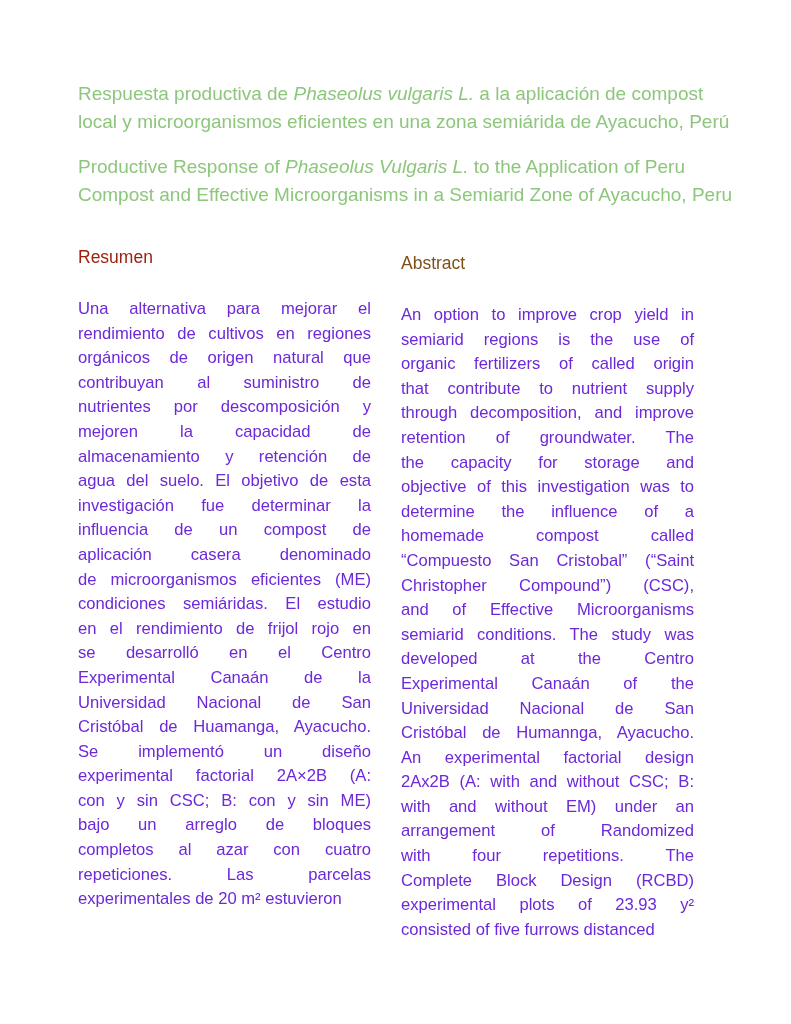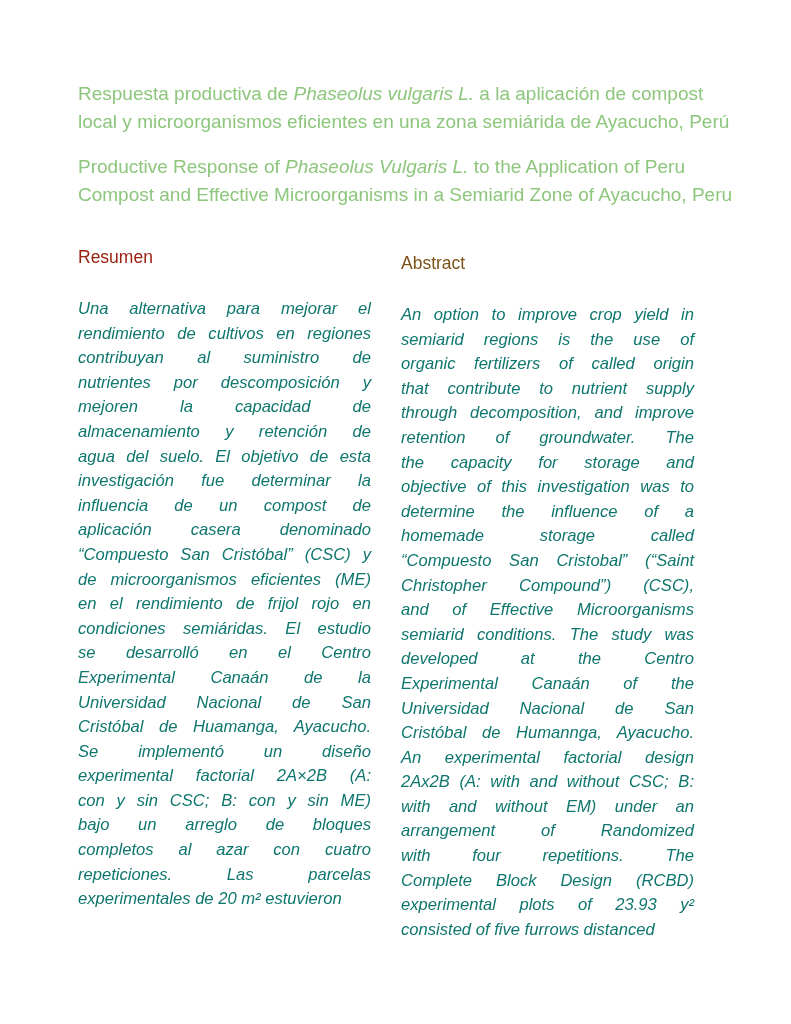--- a/index.html
+++ b/index.html
@@ -27,21 +27,21 @@
   .col-left  { left: 78px;  top: 245px; }
   .col-right { left: 393px; top: 251px; margin-left: 8px; }
 
   .heading {
     margin: 0 0 28px 0; font-weight: normal;
     font-size: 17.5px; line-height: 24px;
   }
   .heading-resumen  { color: #9b2211; }
   .heading-abstract { color: #7d5118; }
 
-  .body-text { font-size: 16.6px; line-height: 24.6px; color: #0f766e; font-style: italic; }
+  .body-text { font-size: 16.6px; line-height: 24.6px; color: #6d28d9; }
   .tline {
     text-align: justify;
     text-align-last: justify;
     text-justify: inter-word;
   }
   .tline.last { text-align-last: left; }
 </style>
 </head>
 <body>
 
@@ -55,32 +55,32 @@
   <h1 class="title title-en">
       <div class="rline"><span>Productive Response of </span><span class="italic">Phaseolus Vulgaris L.</span><span> to the Application of Peru</span></div>
       <div class="rline"><span>Compost and Effective Microorganisms in a Semiarid Zone of Ayacucho, Peru</span></div>
     </h1>
 
   <section class="col col-left">
     <h2 class="heading heading-resumen">Resumen</h2>
     <div class="body-text">
         <div class="tline">Una alternativa para mejorar el</div>
         <div class="tline">rendimiento de cultivos en regiones</div>
+        <div class="tline">orgánicos de origen natural que</div>
         <div class="tline">contribuyan al suministro de</div>
         <div class="tline">nutrientes por descomposición y</div>
         <div class="tline">mejoren la capacidad de</div>
         <div class="tline">almacenamiento y retención de</div>
         <div class="tline">agua del suelo. El objetivo de esta</div>
         <div class="tline">investigación fue determinar la</div>
         <div class="tline">influencia de un compost de</div>
         <div class="tline">aplicación casera denominado</div>
-        <div class="tline">“Compuesto San Cristóbal” (CSC) y</div>
         <div class="tline">de microorganismos eficientes (ME)</div>
+        <div class="tline">condiciones semiáridas. El estudio</div>
         <div class="tline">en el rendimiento de frijol rojo en</div>
-        <div class="tline">condiciones semiáridas. El estudio</div>
         <div class="tline">se desarrolló en el Centro</div>
         <div class="tline">Experimental Canaán de la</div>
         <div class="tline">Universidad Nacional de San</div>
         <div class="tline">Cristóbal de Huamanga, Ayacucho.</div>
         <div class="tline">Se implementó un diseño</div>
         <div class="tline">experimental factorial 2A×2B (A:</div>
         <div class="tline">con y sin CSC; B: con y sin ME)</div>
         <div class="tline">bajo un arreglo de bloques</div>
         <div class="tline">completos al azar con cuatro</div>
         <div class="tline">repeticiones. Las parcelas</div>
@@ -93,21 +93,21 @@
     <div class="body-text">
         <div class="tline">An option to improve crop yield in</div>
         <div class="tline">semiarid regions is the use of</div>
         <div class="tline">organic fertilizers of called origin</div>
         <div class="tline">that contribute to nutrient supply</div>
         <div class="tline">through decomposition, and improve</div>
         <div class="tline">retention of groundwater. The</div>
         <div class="tline">the capacity for storage and</div>
         <div class="tline">objective of this investigation was to</div>
         <div class="tline">determine the influence of a</div>
-        <div class="tline">homemade storage called</div>
+        <div class="tline">homemade compost called</div>
         <div class="tline">“Compuesto San Cristobal” (“Saint</div>
         <div class="tline">Christopher Compound”) (CSC),</div>
         <div class="tline">and of Effective Microorganisms</div>
         <div class="tline">semiarid conditions. The study was</div>
         <div class="tline">developed at the Centro</div>
         <div class="tline">Experimental Canaán of the</div>
         <div class="tline">Universidad Nacional de San</div>
         <div class="tline">Cristóbal de Humannga, Ayacucho.</div>
         <div class="tline">An experimental factorial design</div>
         <div class="tline">2Ax2B (A: with and without CSC; B:</div>

